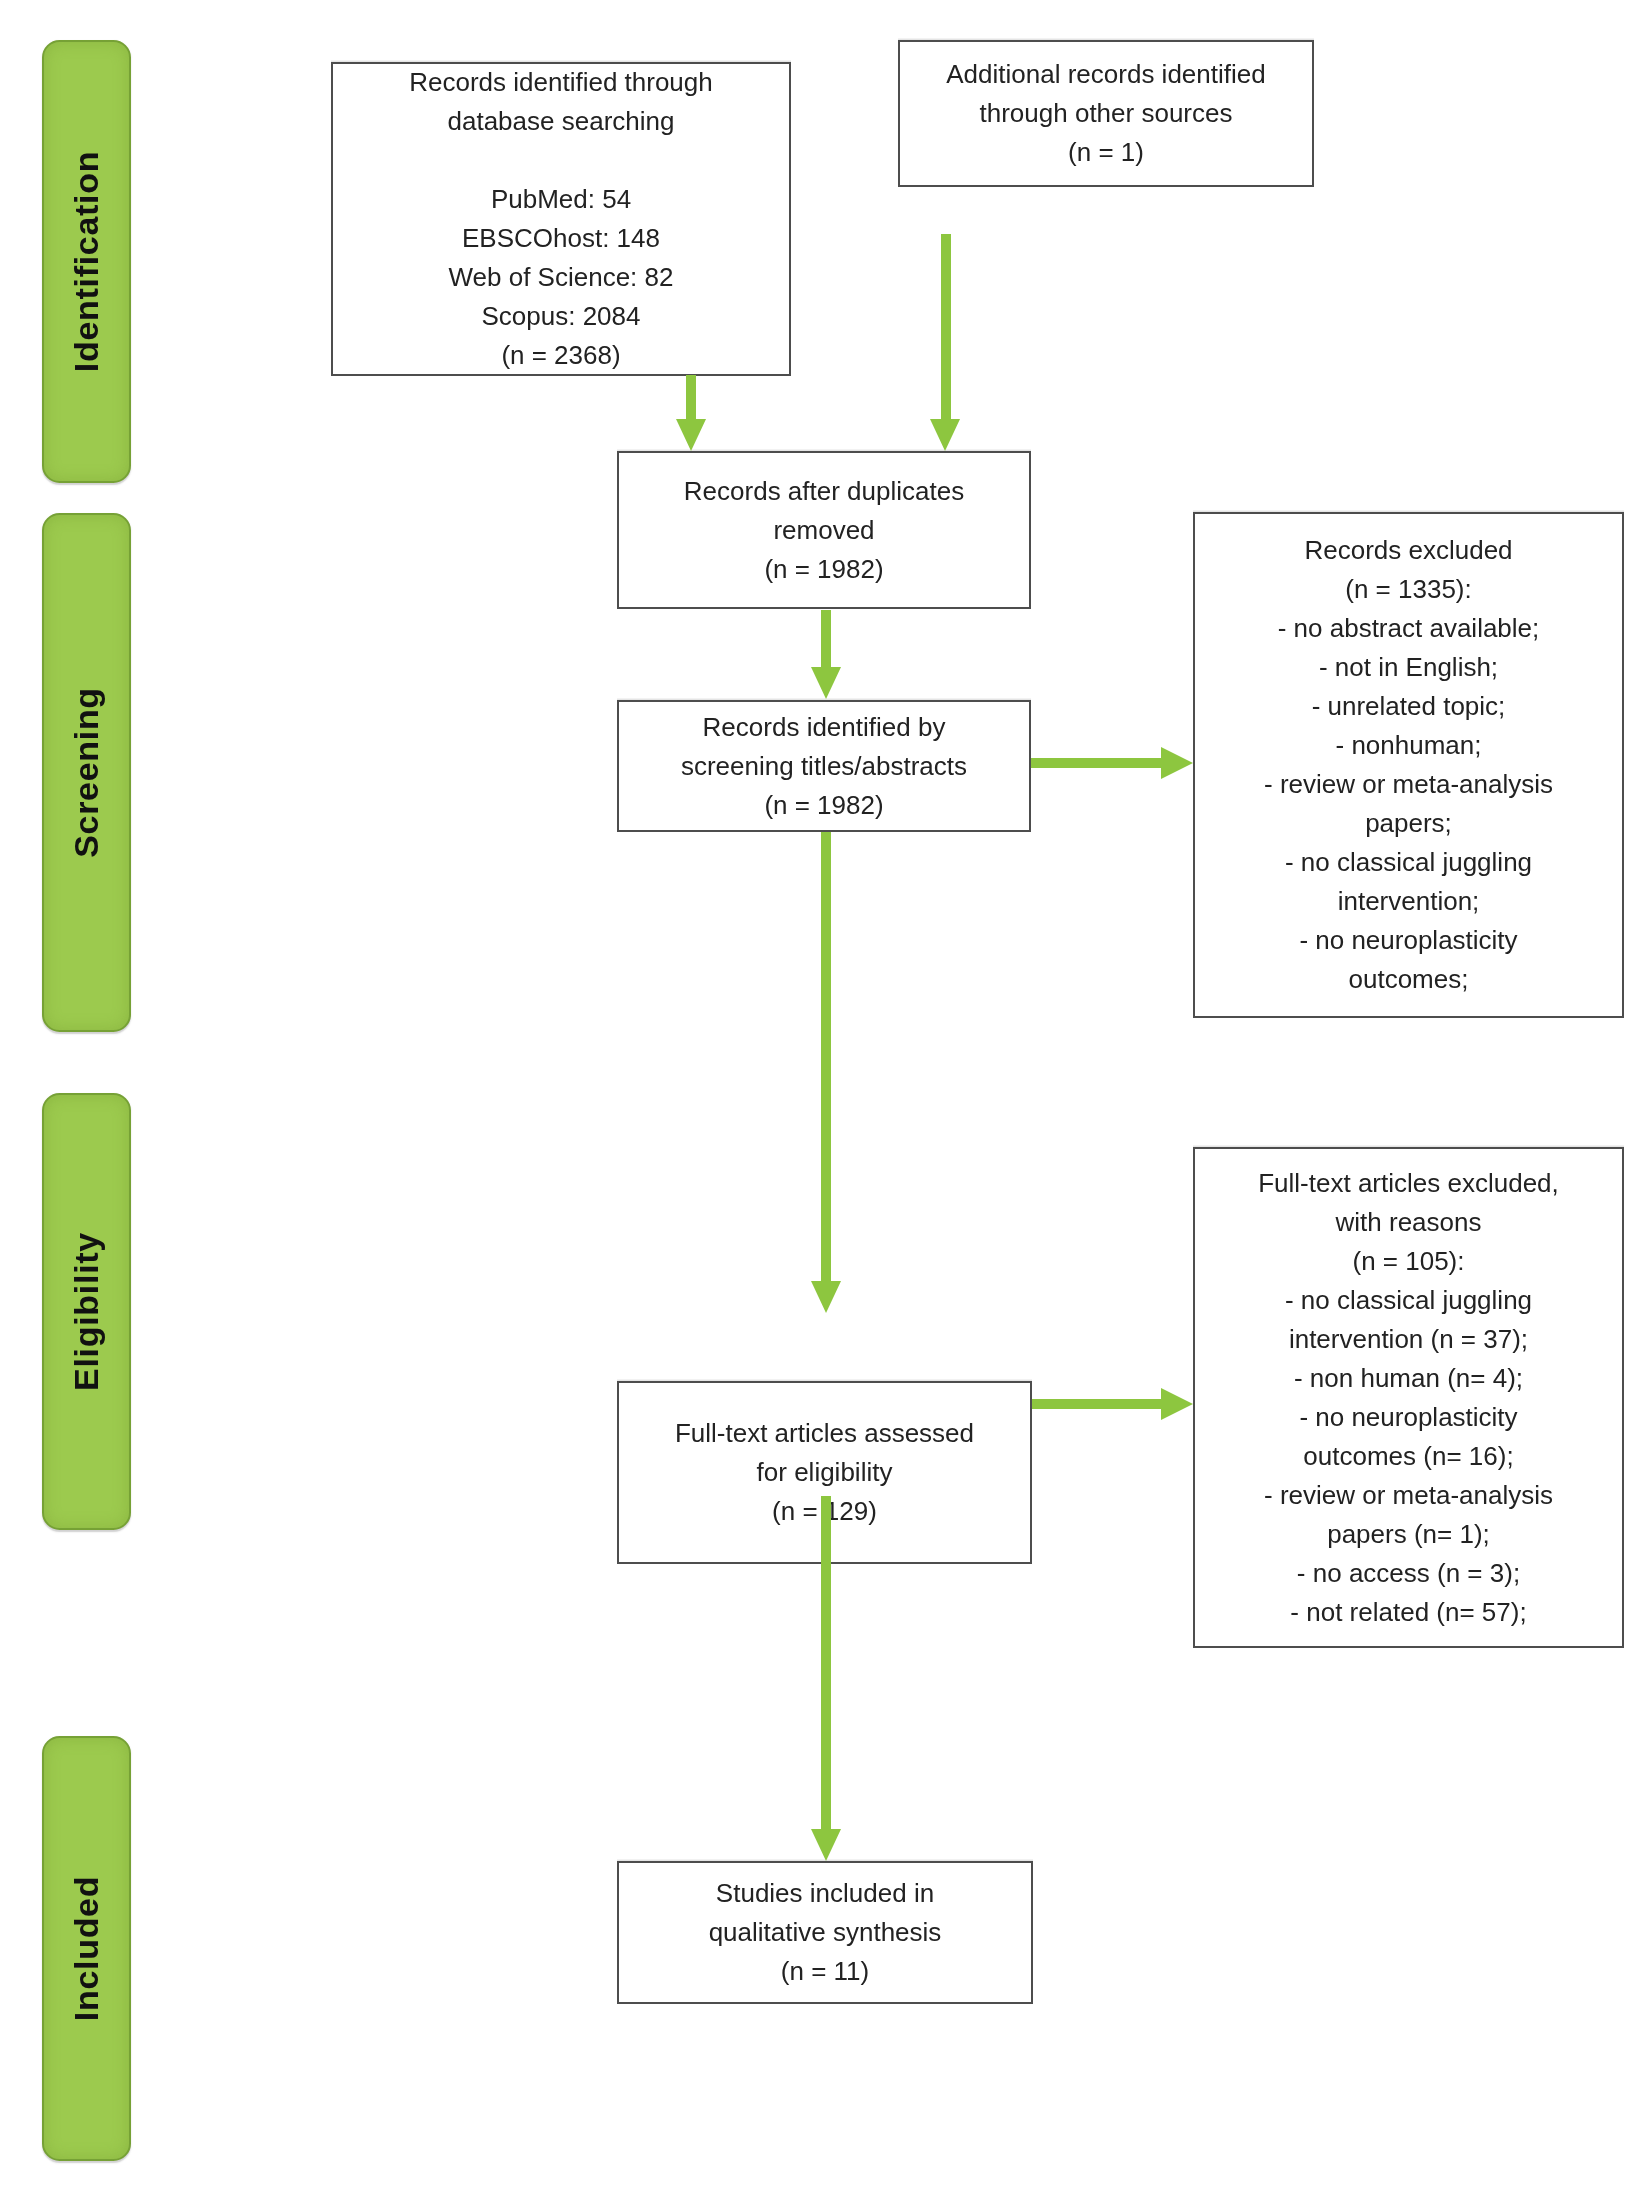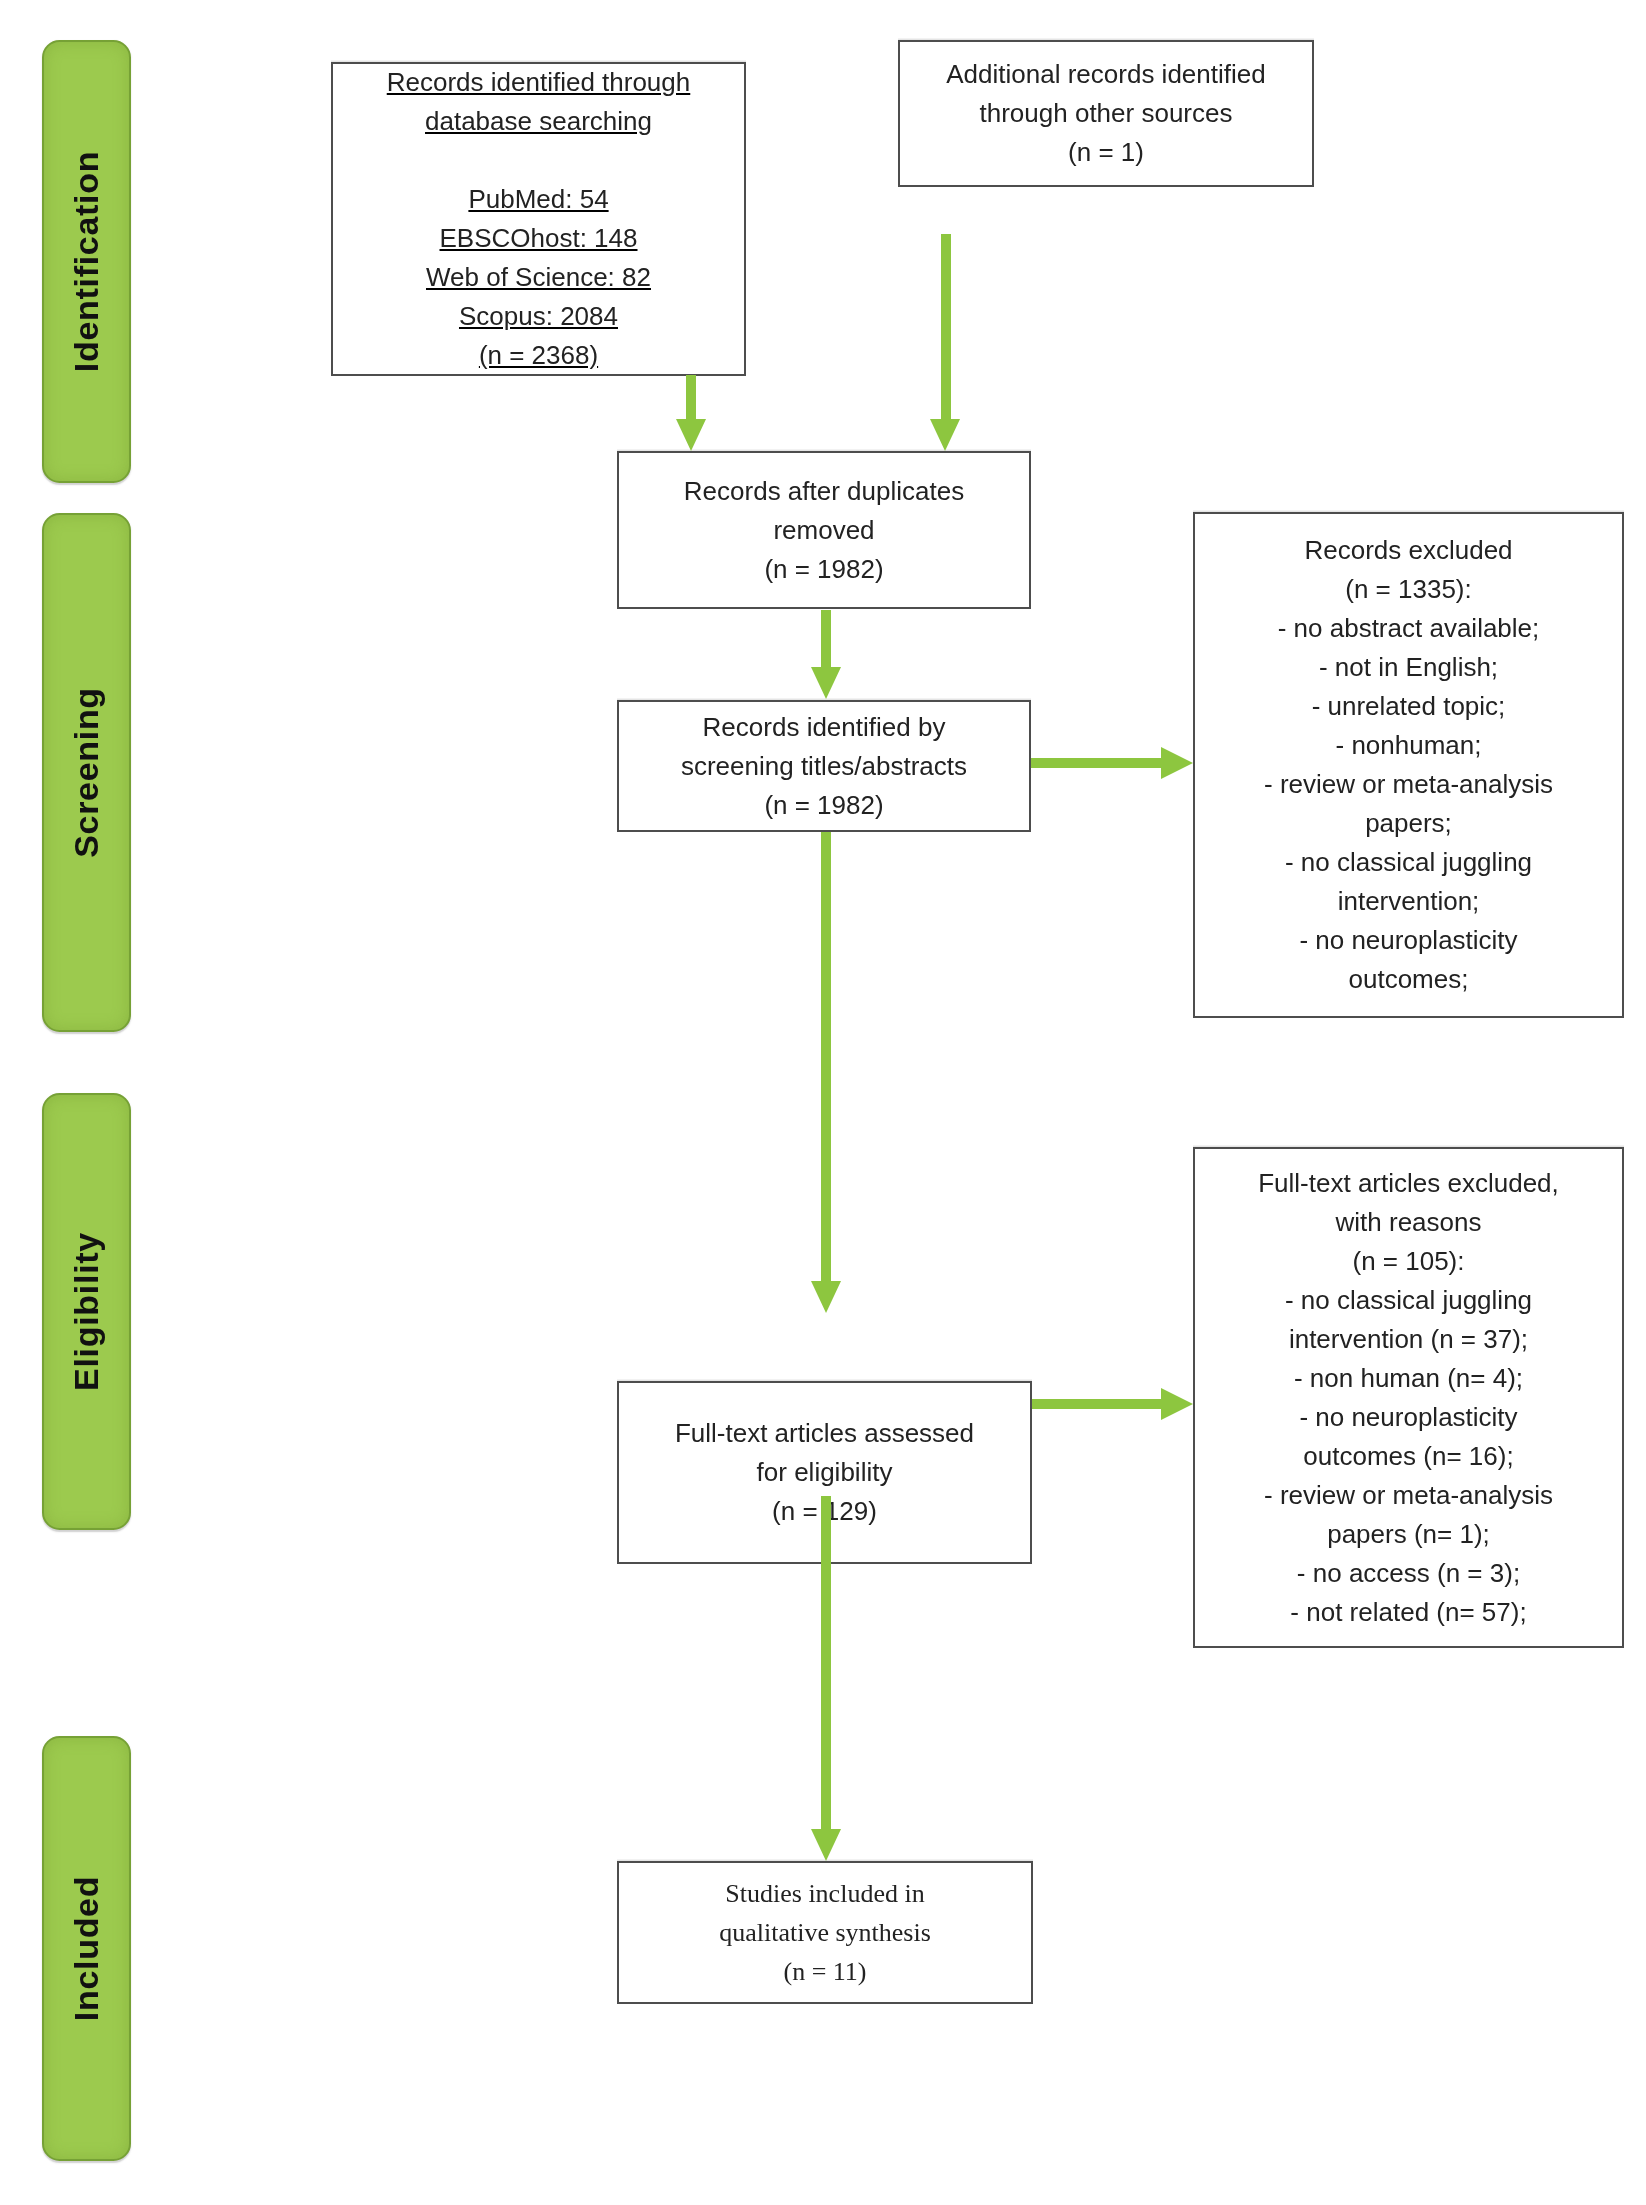--- a/index.html
+++ b/index.html
@@ -93,21 +93,21 @@
   <div class="stage-bar" style="top:513px; height:519px;">
     <span class="stage-label">Screening</span>
   </div>
   <div class="stage-bar" style="top:1093px; height:437px;">
     <span class="stage-label">Eligibility</span>
   </div>
   <div class="stage-bar" style="top:1736px; height:425px;">
     <span class="stage-label">Included</span>
   </div>
 
-  <div class="flow-box" style="left:331px; top:62px; width:415px; height:314px;text-decoration:underline;">
+  <div class="flow-box" style="left:331px; top:62px; width:460px; height:314px;">
     <div class="box-text">Records identified through
 database searching
 
 PubMed: 54
 EBSCOhost: 148
 Web of Science: 82
 Scopus: 2084
 (n = 2368)</div>
   </div>
 
@@ -158,21 +158,21 @@
 intervention (n = 37);
 - non human (n= 4);
 - no neuroplasticity
 outcomes (n= 16);
 - review or meta-analysis
 papers (n= 1);
 - no access (n = 3);
 - not related (n= 57);</div>
   </div>
 
-  <div class="flow-box" style="left:617px; top:1861px; width:416px; height:143px;font-family:Liberation Serif, serif;">
+  <div class="flow-box" style="left:617px; top:1861px; width:416px; height:143px;">
     <div class="box-text">Studies included in
 qualitative synthesis
 (n = 11)</div>
   </div>
 
   <div class="shaft-v" style="left:686px; top:375px; height:45px;"></div>
   <div class="head-down" style="left:676px; top:419px;"></div>
 
   <div class="shaft-v" style="left:941px; top:234px; height:186px;"></div>
   <div class="head-down" style="left:930px; top:419px;"></div>

